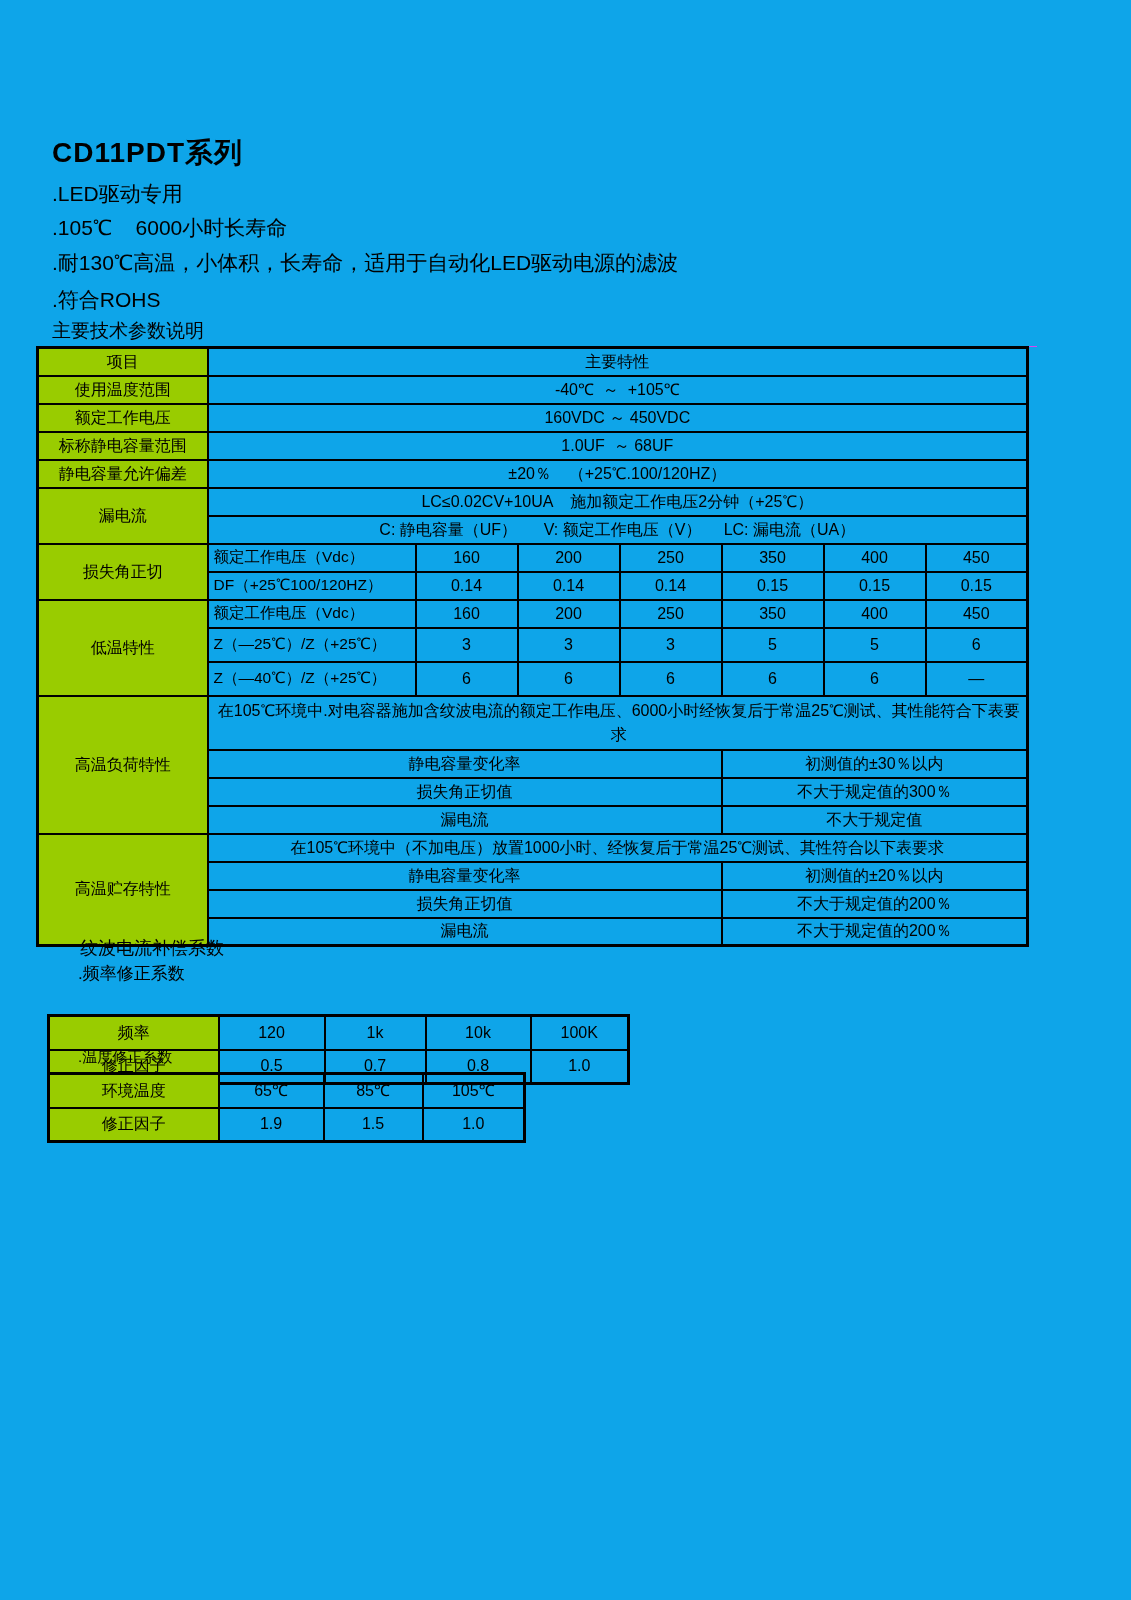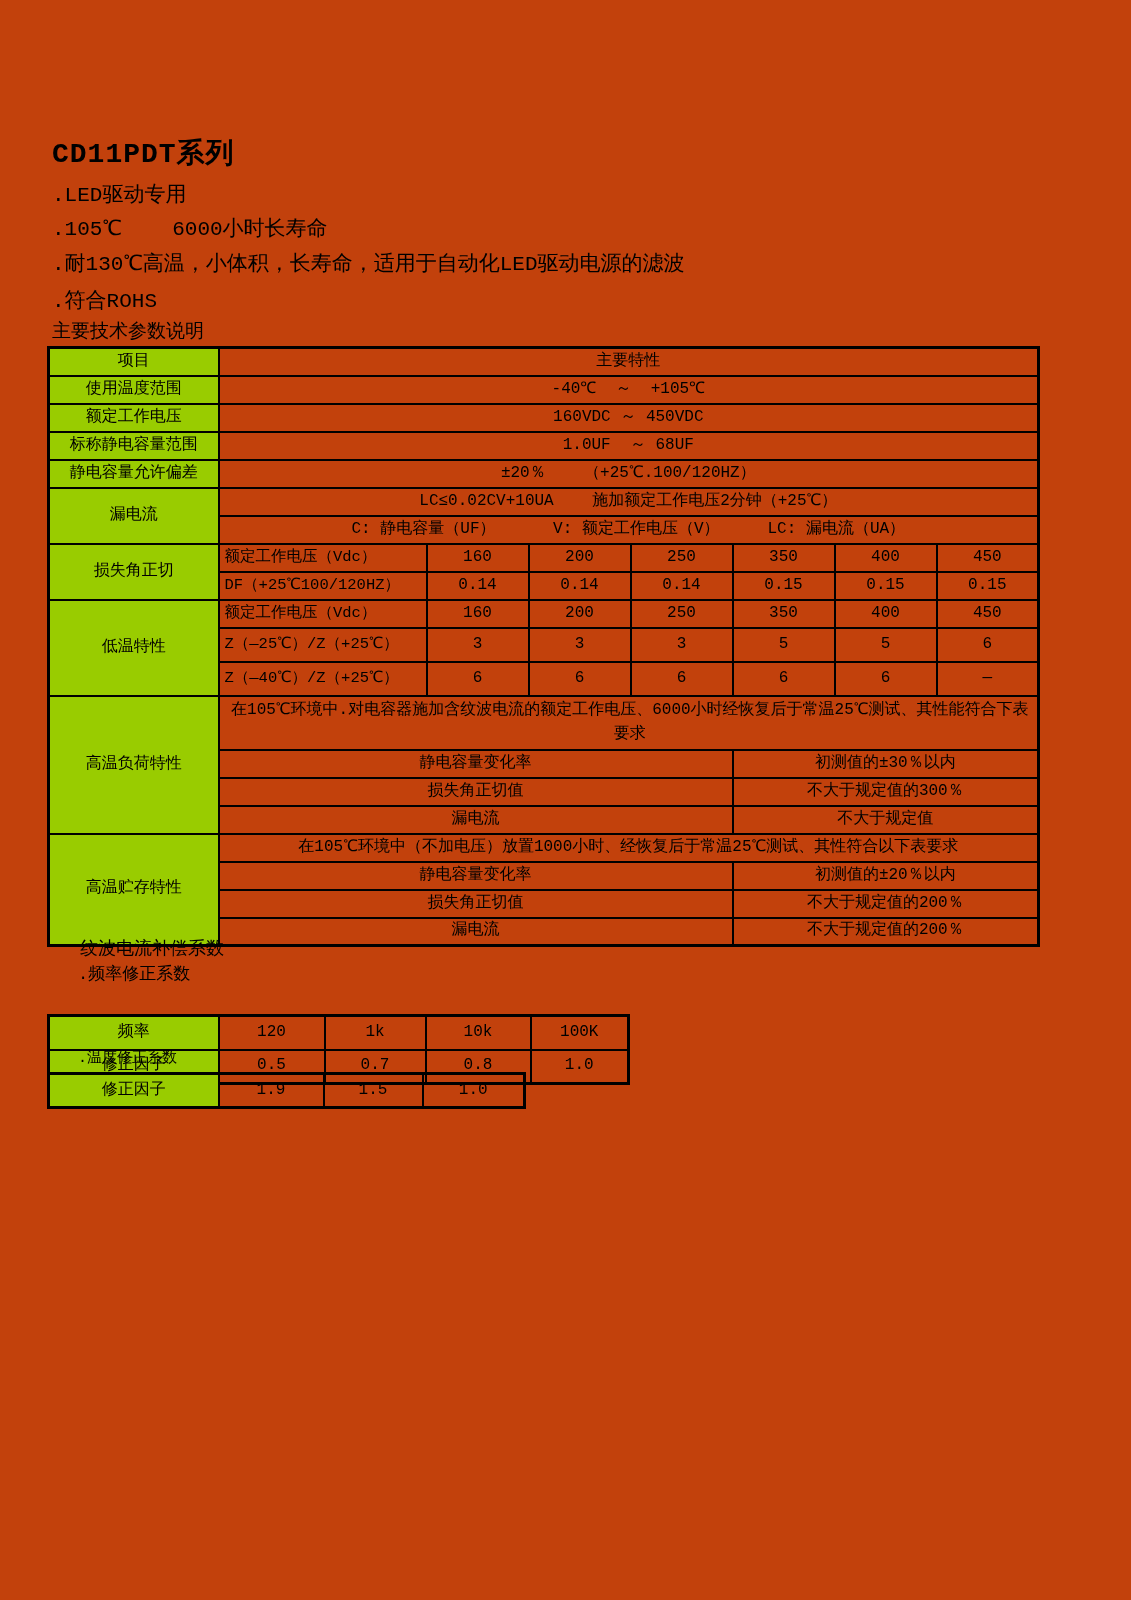--- a/index.html
+++ b/index.html
@@ -1,18 +1,18 @@
 <!DOCTYPE html>
 <html style="--green: #99CC00;"><head>
 <meta charset="utf-8">
 <style>
   html,body{margin:0;padding:0;background:#ffffff;}
   .page{
-    position:relative;width:1131px;height:1600px;background:#c2410c;
-    font-family:Liberation Mono, monospace;color:#000;
+    position:relative;width:1131px;height:1600px;background:#0ea5e9;
+    font-family:Liberation Sans, sans-serif;color:#000;
     overflow:hidden;
   }
   .abs{position:absolute;}
   .title{font-size:28px;font-weight:bold;letter-spacing:1px;}
   .bullet{font-size:21px;white-space:pre-wrap;}
   .sec-head{
     font-size:19px;width:990px;border-bottom:1px solid #d946ef;
     padding:0 0 2px 5px;white-space:pre-wrap;box-sizing:border-box;
   }
   .sub-head{font-size:18px;white-space:pre-wrap;}
@@ -37,21 +37,21 @@
 
   <div class="abs title" style="left:52px;top:134px;">CD11PDT系列</div>
 
   <div class="abs bullet" style="left:52px;top:180px;">.LED驱动专用</div>
   <div class="abs bullet" style="left:52px;top:214px;">.105℃    6000小时长寿命</div>
   <div class="abs bullet" style="left:52px;top:249px;">.耐130℃高温，小体积，长寿命，适用于自动化LED驱动电源的滤波</div>
   <div class="abs bullet" style="left:52px;top:286px;">.符合ROHS</div>
 
   <div class="abs sec-head" style="left:47px;top:318px;">主要技术参数说明</div>
 
-  <table class="abs spec" style="left:47px;top:346px;width:990px;">
+  <table class="abs spec" style="left:36px;top:346px;width:990px;">
     <colgroup>
       <col style="width:170px;">
         <col style="width:208px;">
       <col style="width:102px;">
         <col style="width:102px;">
         <col style="width:102px;">
       <col style="width:102px;">
         <col style="width:102px;">
         <col style="width:102px;">
     </colgroup>
@@ -198,20 +198,26 @@
   <div class="abs sub-head" style="left:78px;top:1048px;font-size:15px;">.温度修正系数</div>
 
   <table class="abs spec" style="left:47px;top:1072px;width:476px;">
     <colgroup>
       <col style="width:170px;">
         <col style="width:105px;">
         <col style="width:99px;">
       <col style="width:102px;">
     </colgroup>
     <tbody>
+        <tr class="h30">
+      <td class="g">环境温度</td>
+      <td>65℃</td>
+      <td>85℃</td>
+      <td>105℃</td>
+    </tr>
     <tr class="h30">
       <td class="g">修正因子</td>
       <td>1.9</td>
       <td>1.5</td>
       <td>1.0</td>
     </tr>
   </tbody>
     </table>
 
 </div>

